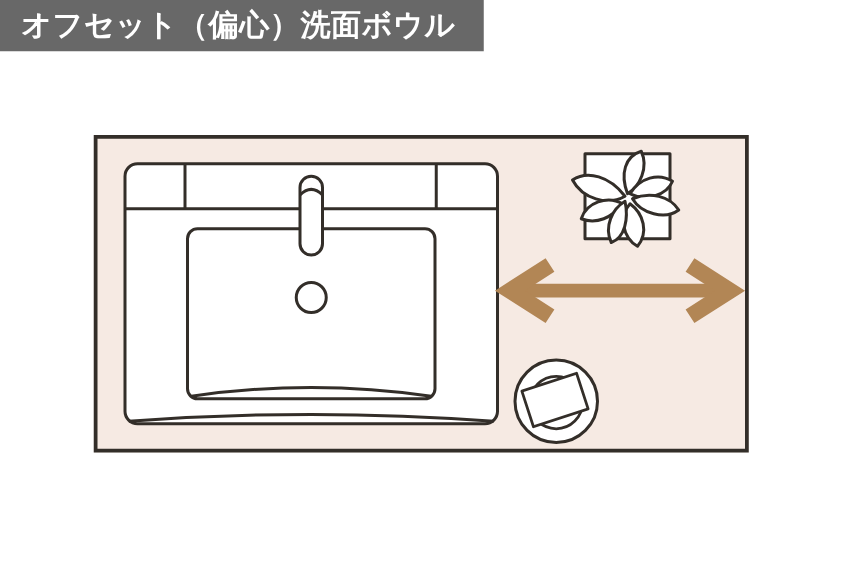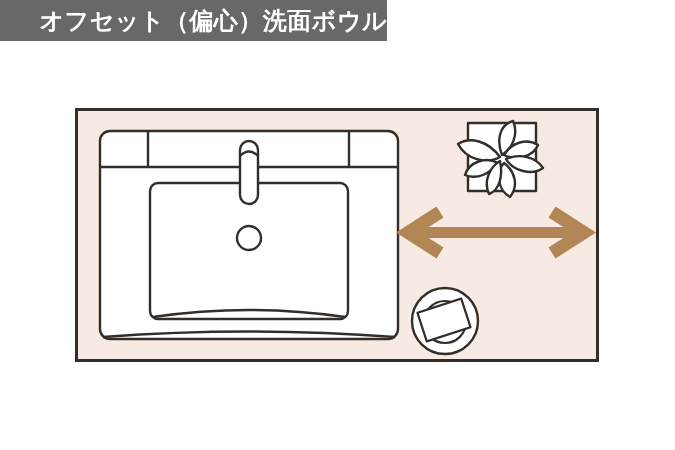--- a/index.html
+++ b/index.html
@@ -23,21 +23,20 @@
     height: 41px;
     box-sizing: border-box;
     background: var(--header-bg, #686868);
     color: var(--header-text, #ffffff);
     font-size: 24px;
     font-weight: bold;
     line-height: 41px;
     padding-left: 17px;
     letter-spacing: 0.5px;
     white-space: nowrap;
-    text-align: right;
   }
   .diagram {
     position: absolute;
     left: 75px;
     top: 108px;
     width: 524px;
     height: 254px;
     box-sizing: border-box;
     background: var(--diagram-bg, #f6eae3);
     border: 3px solid var(--line, #332e29);

